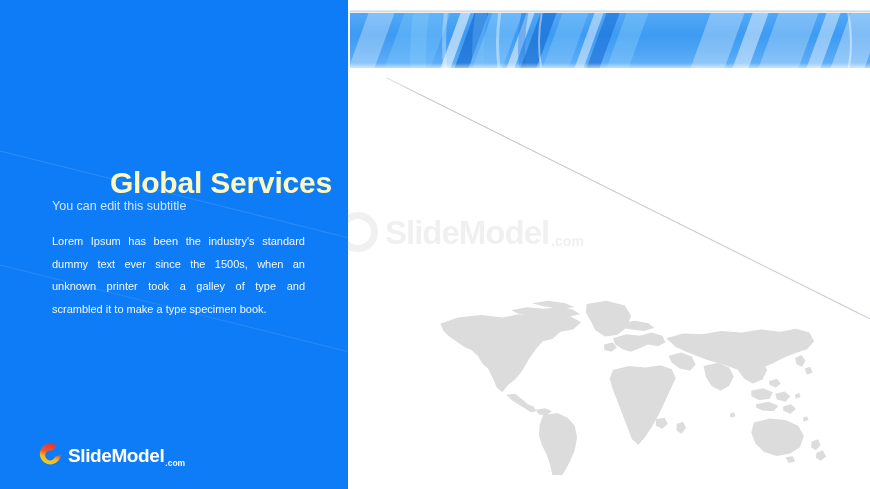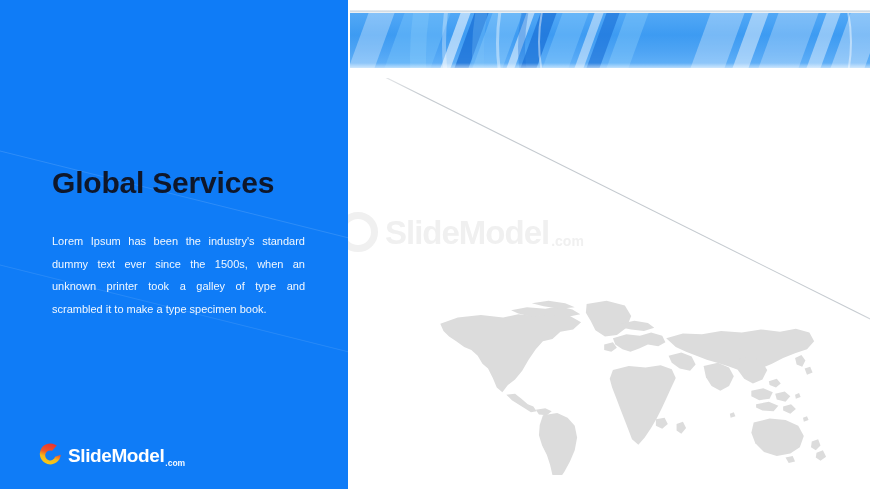--- a/index.html
+++ b/index.html
@@ -81,25 +81,26 @@
     position:absolute;
     left:0;top:0;
     width:348px;height:489px;
     background:#0f7cf7;
     overflow:hidden;
   }
   #panel-title{
     position:absolute;
     left:52px;top:146px;
     width:280px;
-    color:#0f172a;
+    color:#fef9c3;
     font-size:30px;
     font-weight:bold;
     letter-spacing:-.2px;
     line-height:1.15;
+    text-align:right;
   }
   #panel-subtitle{
     position:absolute;
     left:52px;top:199px;
     width:270px;
     color:rgba(255,255,255,.80);
     font-size:12.5px;
     font-weight:normal;
     line-height:1.2;
   }
@@ -282,20 +283,21 @@
       <div class="stripe" style="left:486px;width:34px;background:rgba(255,255,255,.34);"></div>
     </div>
 
   </div>
 
   <div id="panel">
     <div id="diag-left-a" class="diag-line"></div>
     <div id="diag-left-b" class="diag-line"></div>
 
     <h1 id="panel-title">Global Services</h1>
+    <div id="panel-subtitle">You can edit this subtitle</div>
     <p id="panel-body">Lorem Ipsum has been the industry's standard dummy text ever since the 1500s, when an unknown printer took a galley of type and scrambled it to make a type specimen book.</p>
 
     <div id="logo">
       <div id="logo-mark">
         <svg viewBox="0 0 50 50" xmlns="http://www.w3.org/2000/svg" aria-hidden="true" style="width:25px;height:25px;display:block;">
           <defs>
             <linearGradient id="smGrad" x1="0%" y1="100%" x2="70%" y2="0%">
               <stop offset="0%" stop-color="#f7d417"></stop>
               <stop offset="42%" stop-color="#f5b91b"></stop>
               <stop offset="62%" stop-color="#ef5a29"></stop>

